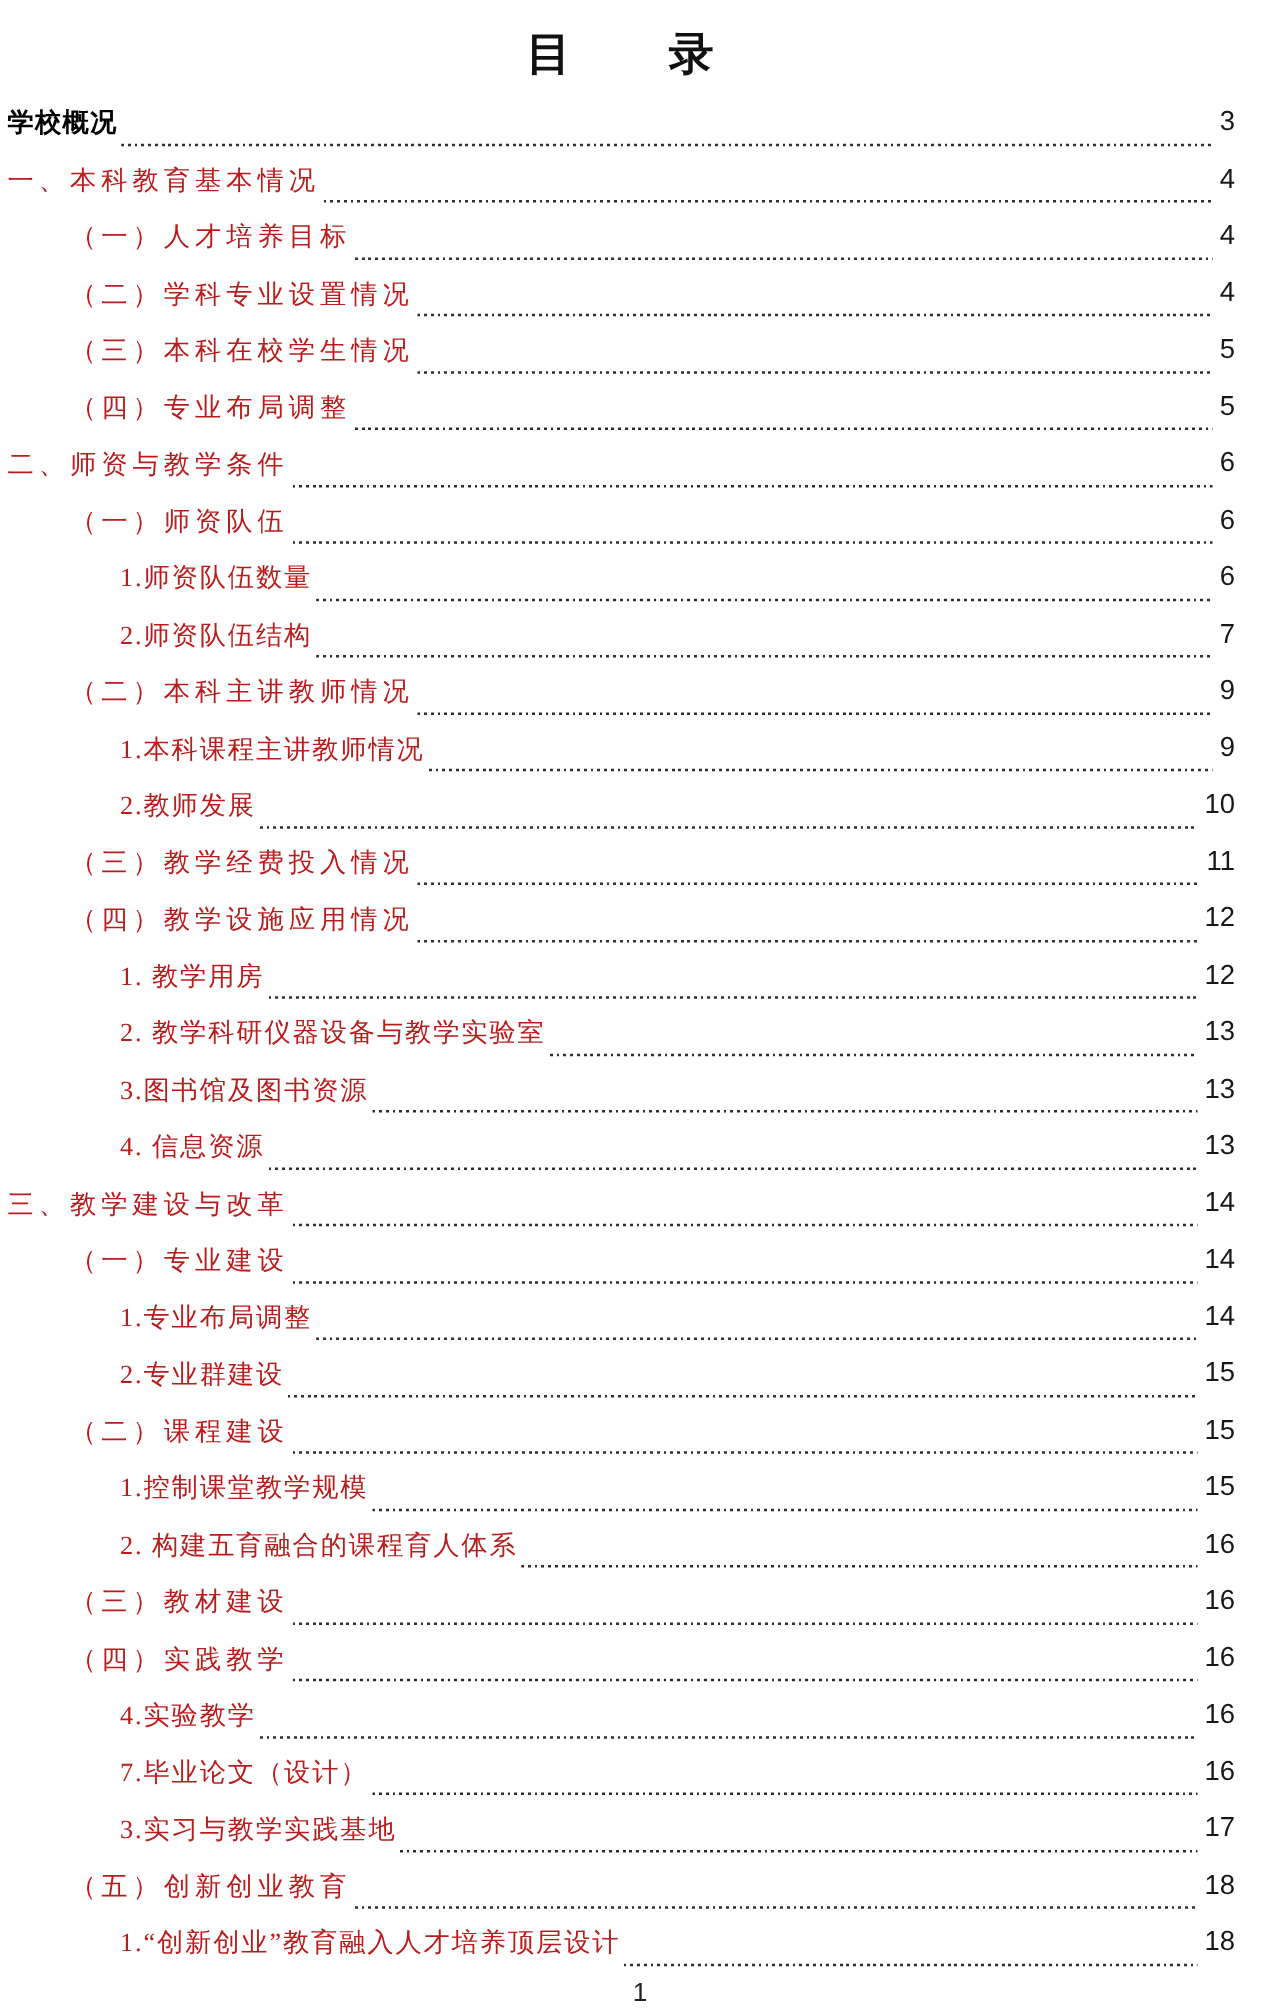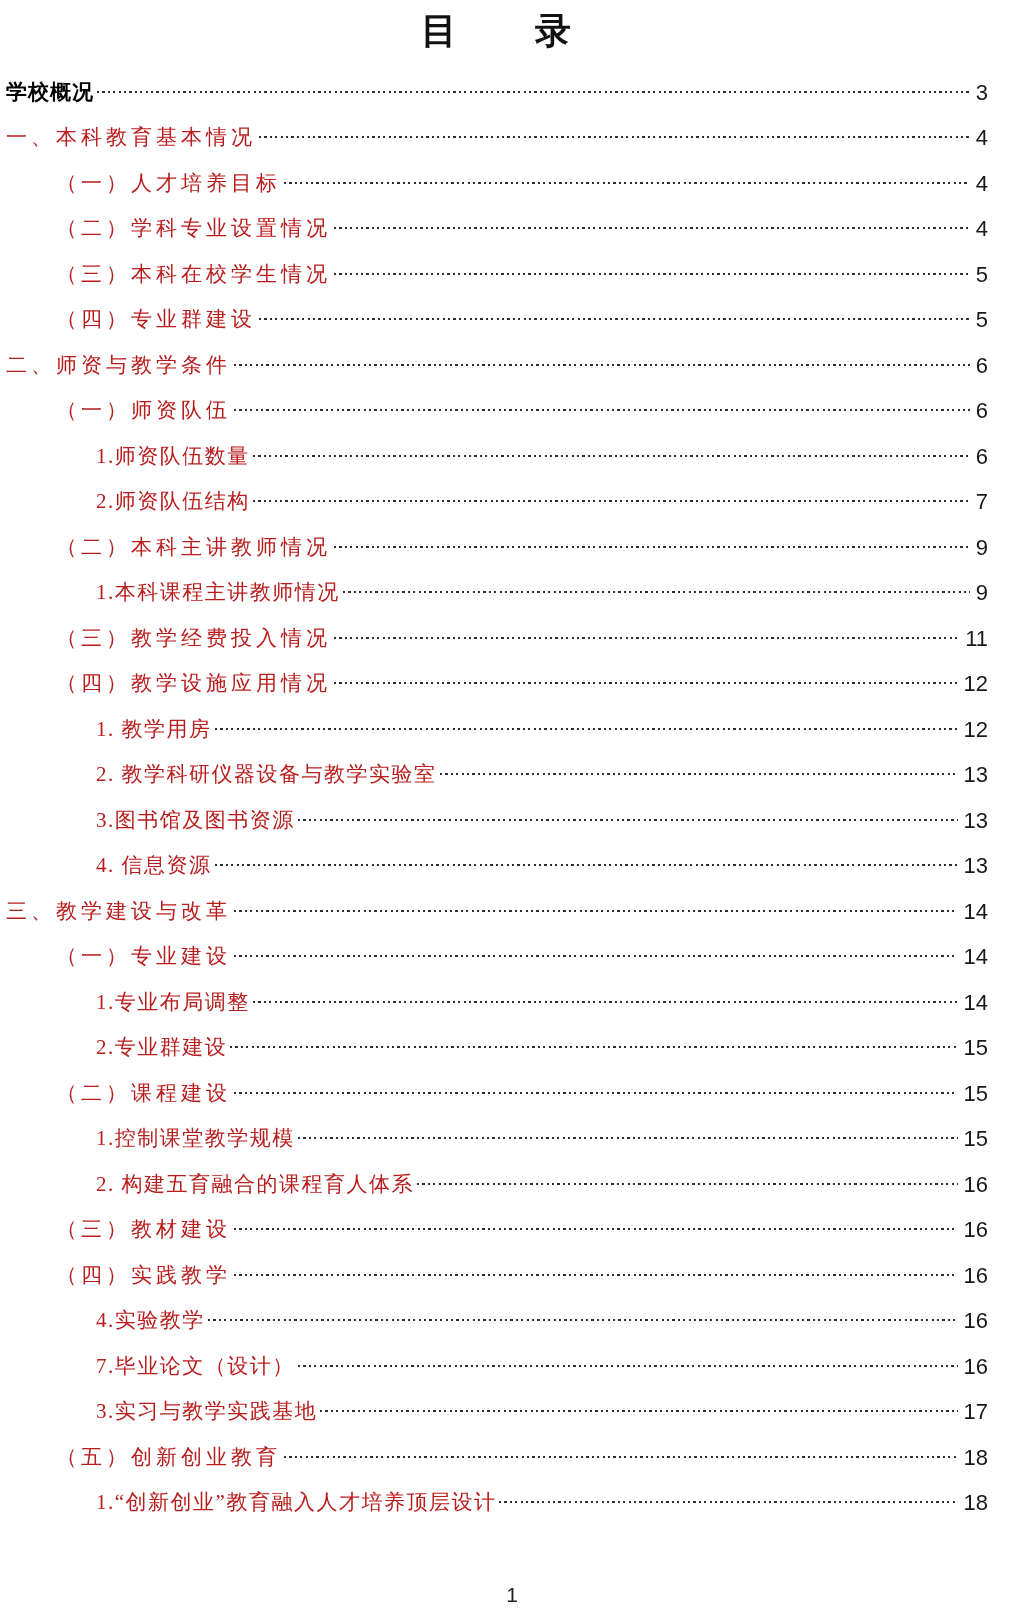--- a/index.html
+++ b/index.html
@@ -13,36 +13,36 @@
     font-family: "Liberation Serif", serif;
   }
   .page {
     box-sizing: border-box;
     width: 1024px;
     height: 1611px;
     padding: 2px 36px 0 6px;
     position: relative;
   }
   .doc-title {
-    margin: 5px;
+    margin: 17px;
     padding-top: 2px;
     height: 46px;
     line-height: 44px;
     text-align: center;
     font-size: 36px;
     font-weight: 700;
     letter-spacing: 2px;
     color: #111;
   }
   .toc {
     margin-top: 2px;
   }
   .toc-row {
     display: flex;
-    align-items: flex-end;
+    align-items: flex-start;
     height: 45.5px;
     font-size: 21px;
     white-space: nowrap;
   }
   .toc-row .label {
     flex: 0 0 auto;
     letter-spacing: 1.5px;
     color: #b91c1c;
   }
   .toc-row.level-0 .label,
@@ -110,21 +110,21 @@
     <span class="label">（二）学科专业设置情况</span>
     <span class="leader"></span>
     <span class="pagenum">4</span>
   </div>
       <div class="toc-row level-1">
     <span class="label">（三）本科在校学生情况</span>
     <span class="leader"></span>
     <span class="pagenum">5</span>
   </div>
       <div class="toc-row level-1">
-    <span class="label">（四）专业群建设</span>
+    <span class="label">（四）专业布局调整</span>
     <span class="leader"></span>
     <span class="pagenum">5</span>
   </div>
       <div class="toc-row level-0">
     <span class="label">二、师资与教学条件</span>
     <span class="leader"></span>
     <span class="pagenum">6</span>
   </div>
       <div class="toc-row level-1">
     <span class="label">（一）师资队伍</span>
@@ -144,20 +144,25 @@
       <div class="toc-row level-1">
     <span class="label">（二）本科主讲教师情况</span>
     <span class="leader"></span>
     <span class="pagenum">9</span>
   </div>
       <div class="toc-row level-2">
     <span class="label">1.本科课程主讲教师情况</span>
     <span class="leader"></span>
     <span class="pagenum">9</span>
   </div>
+      <div class="toc-row level-2">
+    <span class="label">2.教师发展</span>
+    <span class="leader"></span>
+    <span class="pagenum">10</span>
+  </div>
       <div class="toc-row level-1">
     <span class="label">（三）教学经费投入情况</span>
     <span class="leader"></span>
     <span class="pagenum">11</span>
   </div>
       <div class="toc-row level-1">
     <span class="label">（四）教学设施应用情况</span>
     <span class="leader"></span>
     <span class="pagenum">12</span>
   </div>

